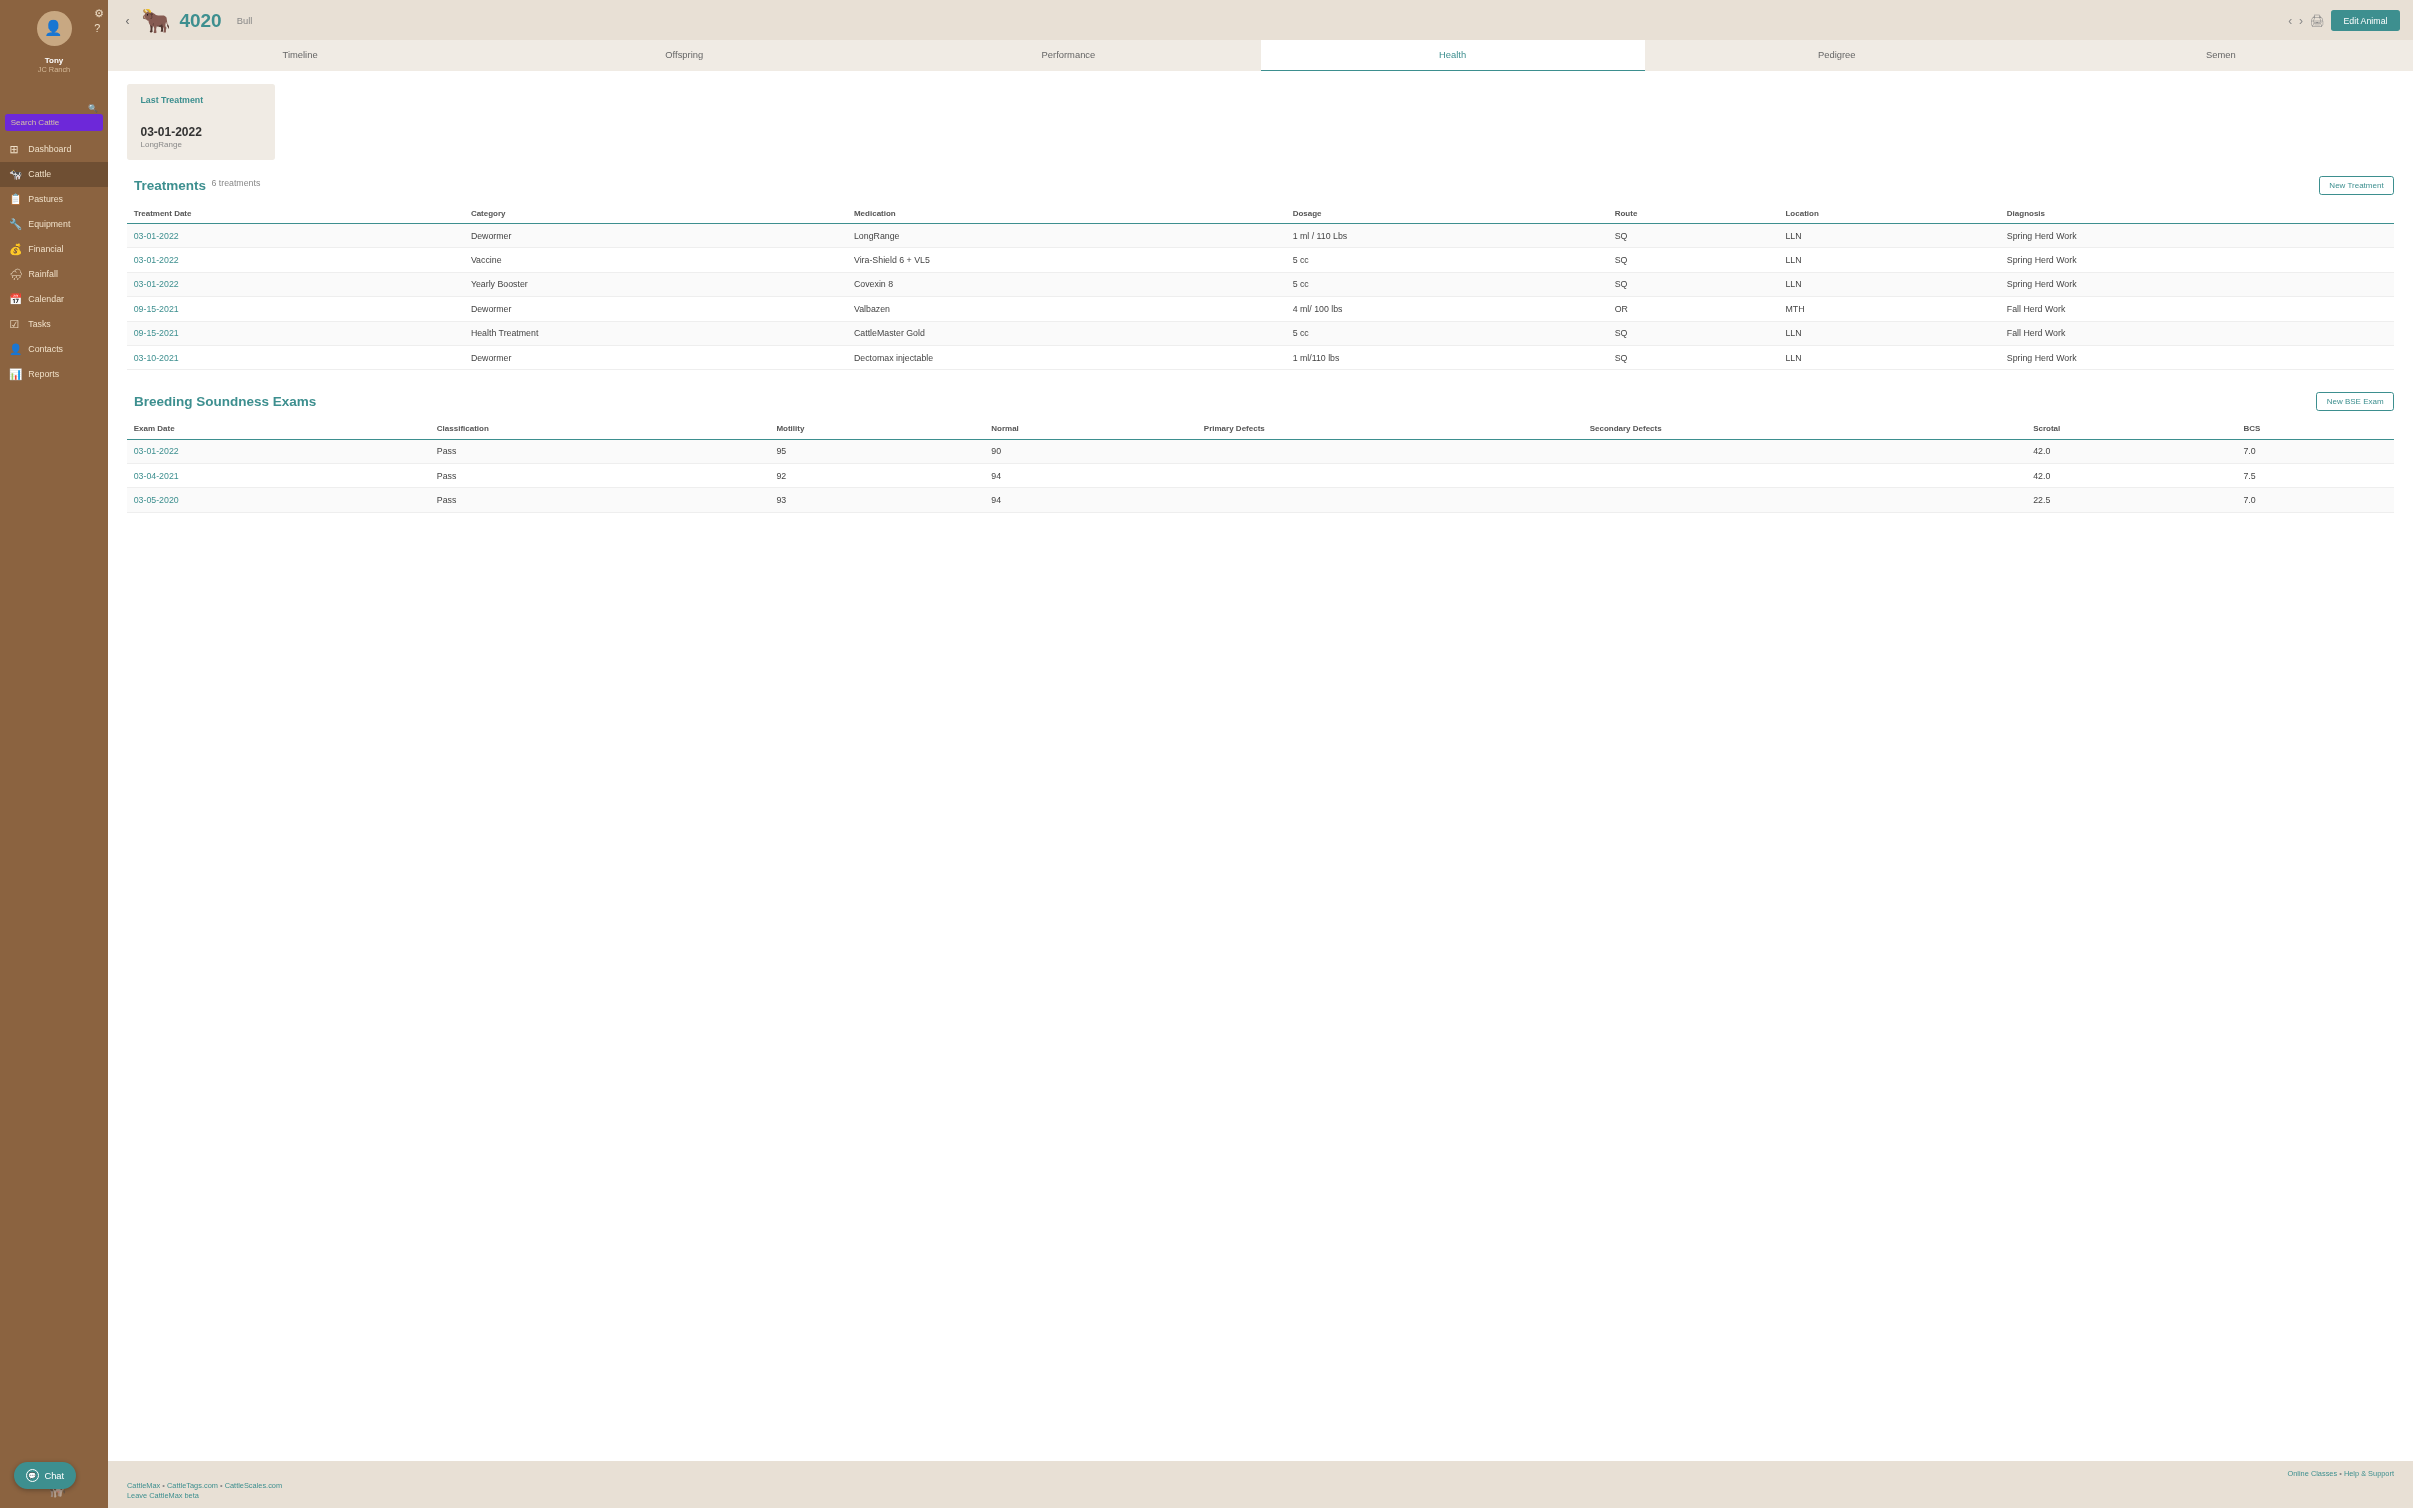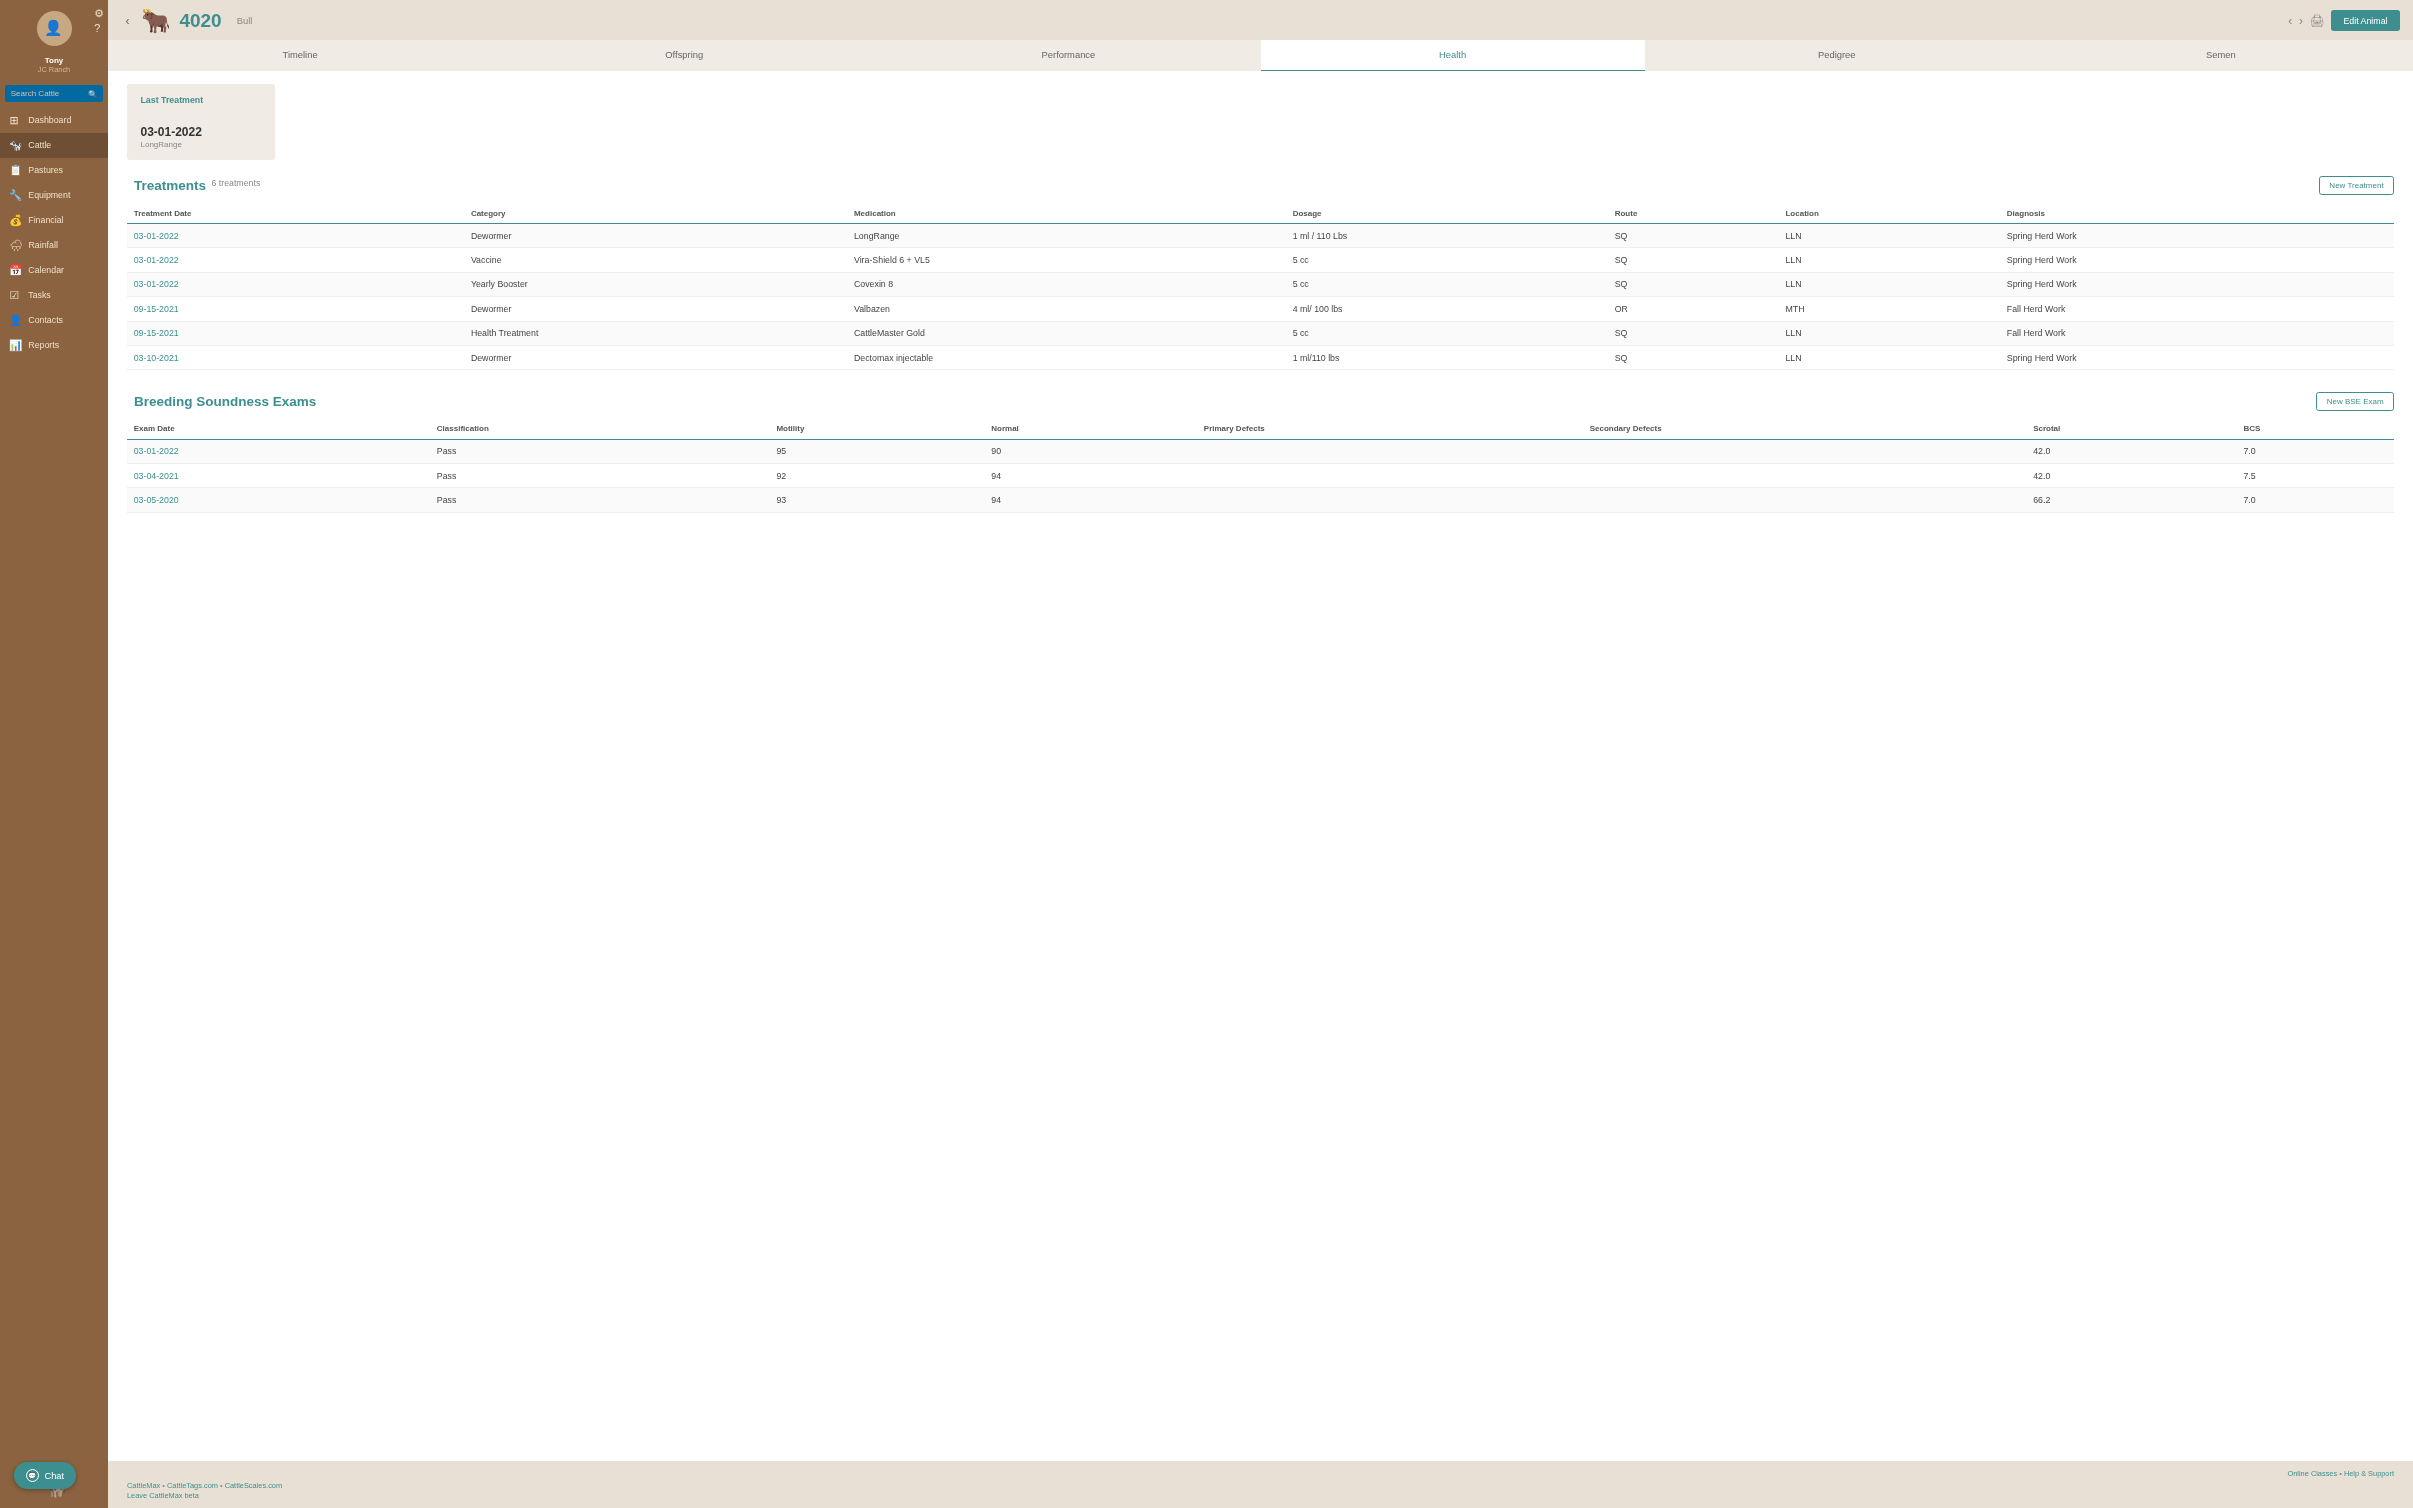--- a/index.html
+++ b/index.html
@@ -63,24 +63,25 @@
     }
     .search-box {
       margin: 5.4px 5.4px 2.7px;
       position: relative;
     }
     .search-box input {
       width: 100%;
       padding: 4px 19px 4px 5.4px;
       border-radius: 2.7px;
       border: none;
-      background: #0369a1;
+      background: #6d28d9;
       color: #fff;
       font-size: 8px;
       outline: none;
+      margin-top: 29px;
     }
     .search-box input::placeholder { color: #d4c0a8; }
     .search-icon {
       position: absolute;
       right: 4px;
       top: 50%;
       transform: translateY(-50%);
       color: #d4c0a8;
       font-size: 8px;
     }
@@ -564,21 +565,21 @@
       <td>42.0</td>
       <td>7.5</td>
     </tr>
           <tr>
       <td><span class="date-link">03-05-2020</span></td>
       <td>Pass</td>
       <td>93</td>
       <td>94</td>
       <td></td>
       <td></td>
-      <td>66.2</td>
+      <td>22.5</td>
       <td>7.0</td>
     </tr>
         </tbody>
     </table>
 
   </div>
 
   <div class="footer">
     <div class="footer-left">
       <div>

